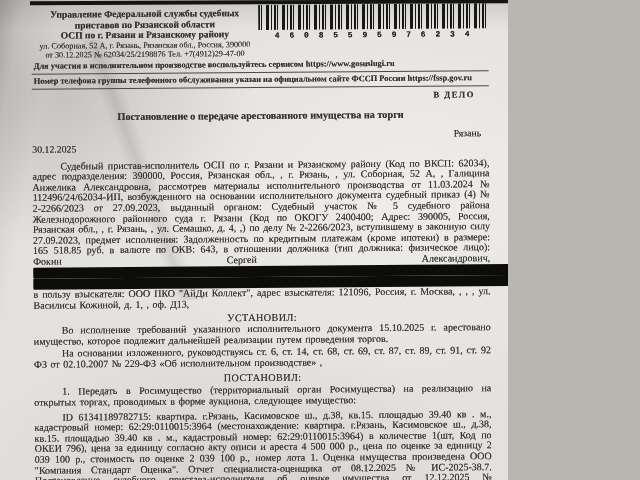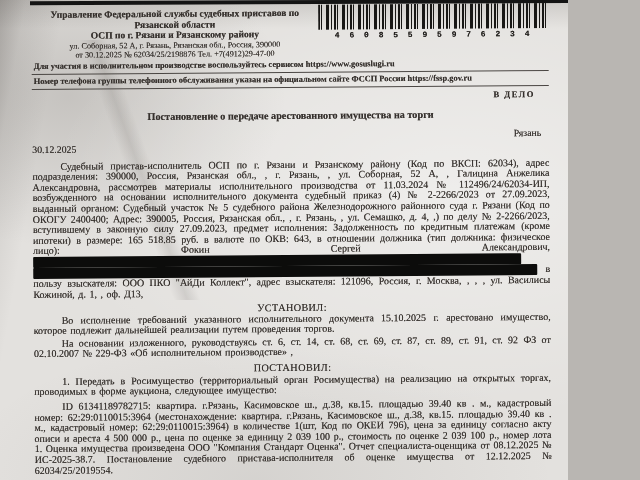--- a/index.html
+++ b/index.html
@@ -2,21 +2,21 @@
 <html><head>
 <meta charset="utf-8">
 <style>
   html,body{margin:0;padding:0;}
   body{
     width:640px;height:480px;overflow:hidden;
     background:#b9b6b2;
     font-family:"Liberation Serif","DejaVu Serif",serif;
   }
   .photo{
-    position:relative;width:568px;height:480px;overflow:hidden;
+    position:relative;width:508px;height:480px;overflow:hidden;
     background-color:#e3e1de;
     background-image:
       radial-gradient(120% 80% at 80% 40%, rgba(255,255,255,0.40), transparent 60%),
       linear-gradient(100deg, rgba(55,50,46,0.30) 0%, rgba(55,50,46,0.10) 4%, transparent 10%),
       linear-gradient(180deg, rgba(110,105,100,0.22) 0, transparent 6%),
       radial-gradient(55% 45% at 12% 20%, rgba(80,75,70,0.20), transparent 70%),
       radial-gradient(70% 40% at 45% 100%, rgba(90,85,80,0.10), transparent 75%);
   }
   .top-edge{position:absolute;top:0;left:30px;width:610px;height:4px;background:#141414;transform:rotate(-0.25deg);}
   .crease{

